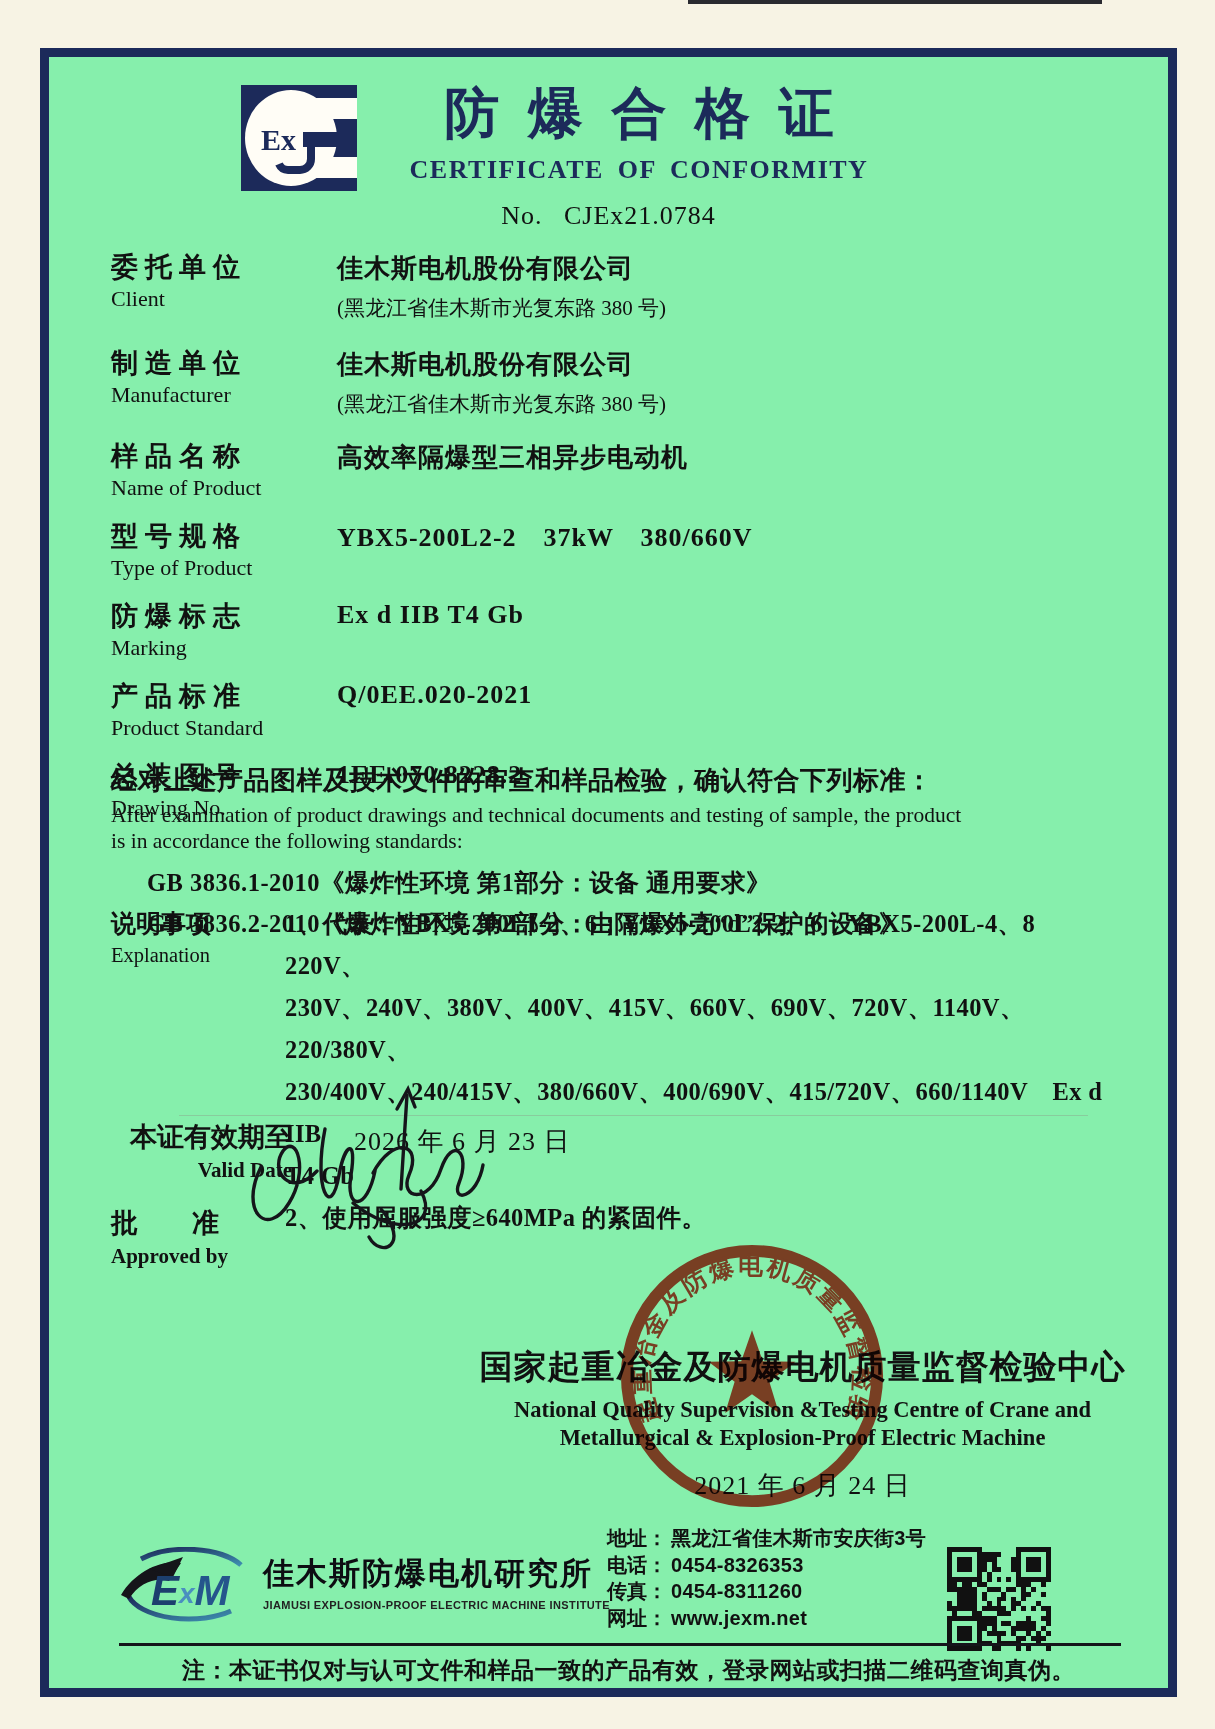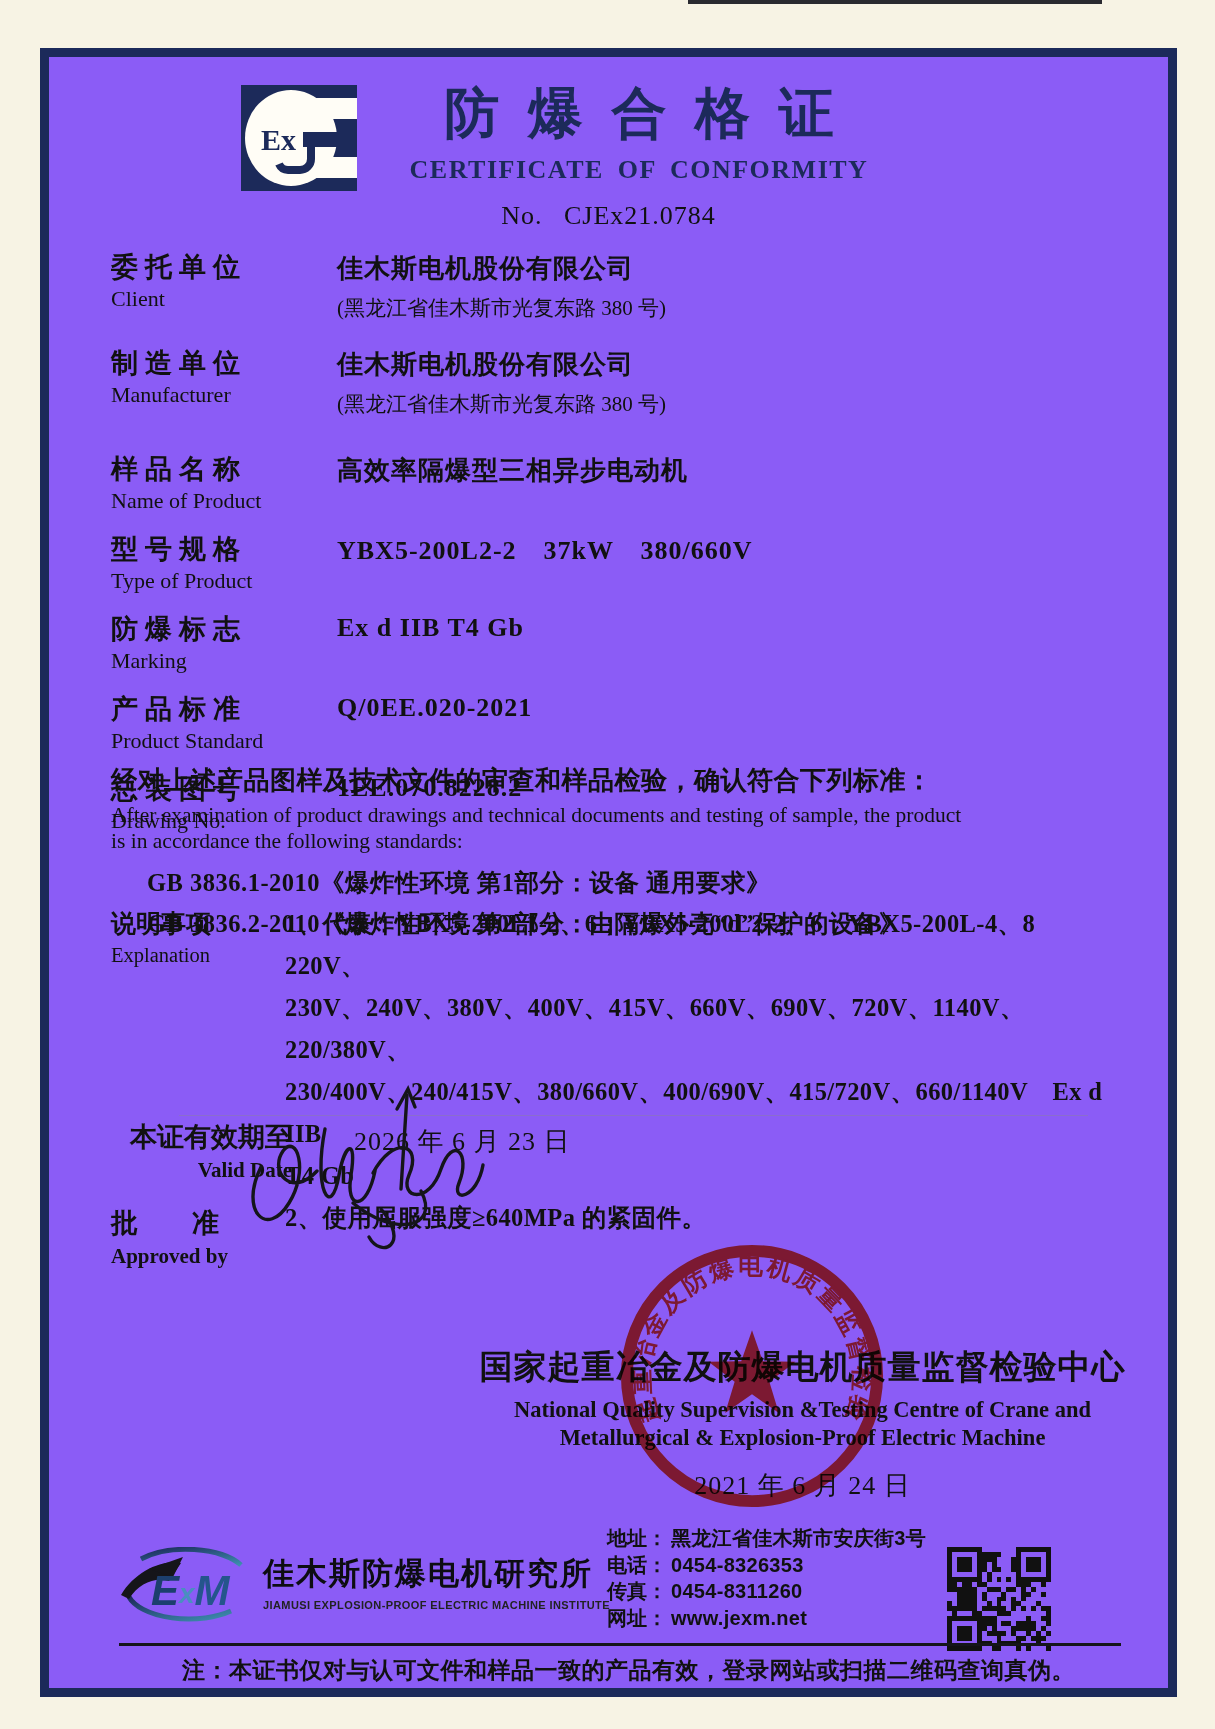--- a/index.html
+++ b/index.html
@@ -5,39 +5,39 @@
   :root{
     --navy:#1c2a5a;
     --red:#e23322;
     --serif:"Liberation Serif","DejaVu Serif",serif;
     --sans:"Liberation Sans","DejaVu Sans",sans-serif;
   }
   *{box-sizing:border-box;margin:0;padding:0;}
   body{background:#e9e6da;font-family:var(--serif);color:#111;}
   .page{position:relative;width:1215px;height:1729px;background:#f7f3e4;margin:0 auto;overflow:hidden;}
   .scan-edge{position:absolute;left:688px;top:0;width:414px;height:4px;background:#2a2a30;}
-  .frame{position:absolute;left:40px;top:48px;width:1137px;height:1649px;border:9px solid var(--navy);background:#8b5cf6;}
+  .frame{position:absolute;left:40px;top:48px;width:1137px;height:1649px;border:9px solid var(--navy);background:#86efac;}
 
   
   .logo-ex{position:absolute;left:191px;top:28px;width:118px;height:106px;}
   .head-center{position:absolute;left:260px;top:20px;width:660px;text-align:center;}
   .title-cn{font-family:var(--sans);font-weight:bold;color:var(--navy);font-size:55px;letter-spacing:.52em;text-indent:.52em;}
   .title-en{font-family:var(--serif);font-weight:bold;color:var(--navy);font-size:26px;letter-spacing:1.5px;margin-top:4px;word-spacing:6px;}
   .cert-no{position:absolute;left:0;top:144px;width:100%;text-align:center;font-size:26px;letter-spacing:1px;word-spacing:14px;}
 
   
   .fields{position:absolute;left:62px;top:192px;right:42px;}
   .frow{display:flex;align-items:flex-start;}
   .flabel{width:226px;flex:none;}
   .flabel .cn{font-family:var(--sans);font-weight:bold;font-size:27px;letter-spacing:7px;}
   .flabel .en{font-size:22px;margin-top:1px;}
   .fvalue{flex:1;padding-top:2px;}
   .fvalue .v{font-size:26px;font-weight:bold;letter-spacing:1px;}
   .fvalue .sub{font-size:21px;margin-top:8px;}
-  .mb-a{margin-bottom:23px;} .mb-b{margin-bottom:33px;} .mb-c{margin-bottom:17px;}
+  .mb-a{margin-bottom:23px;} .mb-b{margin-bottom:20px;} .mb-c{margin-bottom:17px;}
 
   
   .statement{position:absolute;left:62px;top:706px;right:36px;}
   .st-cn{font-family:Liberation Serif, serif;font-weight:bold;font-size:26px;letter-spacing:.5px;}
   .st-en{font-size:21.5px;line-height:26px;margin-top:4px;}
   .st-standards{margin-top:8px;margin-left:36px;font-size:24.5px;line-height:41px;font-weight:bold;letter-spacing:.5px;}
 
   
   .explain{position:absolute;left:62px;top:846px;right:34px;display:flex;}
   .ex-label{width:132px;flex:none;padding-top:4px;}

